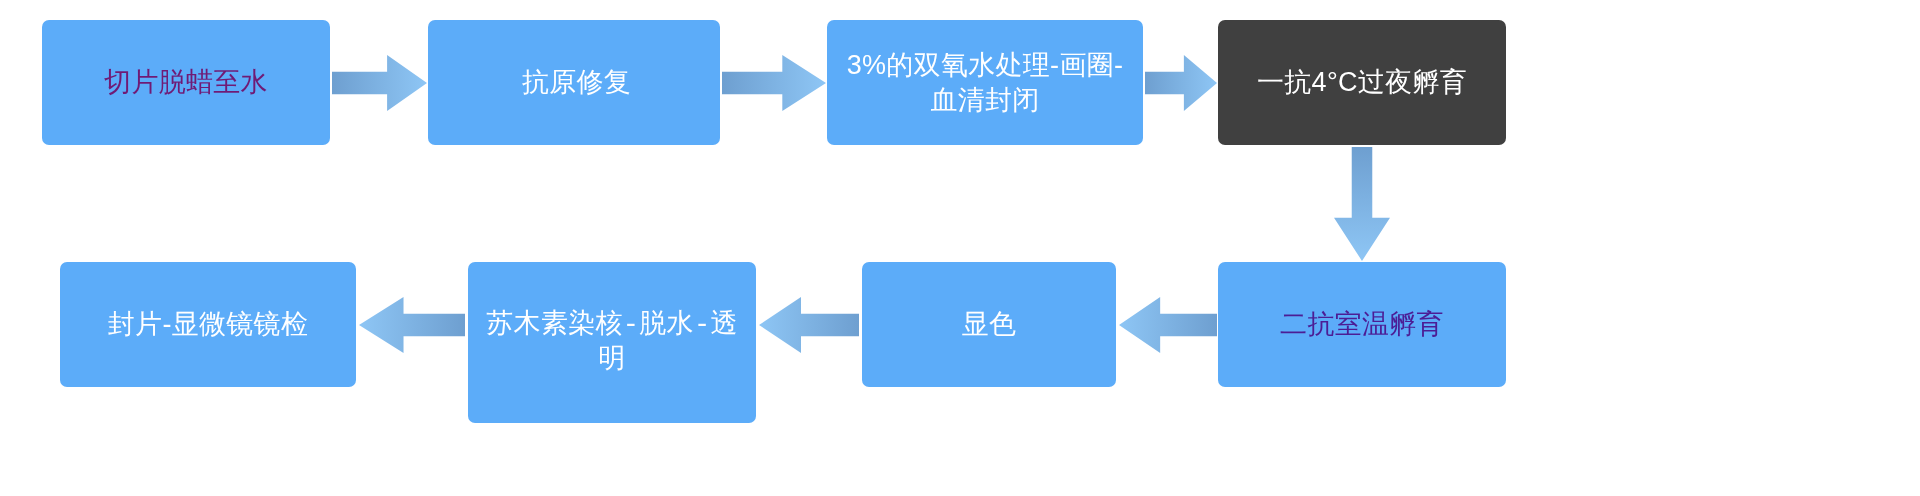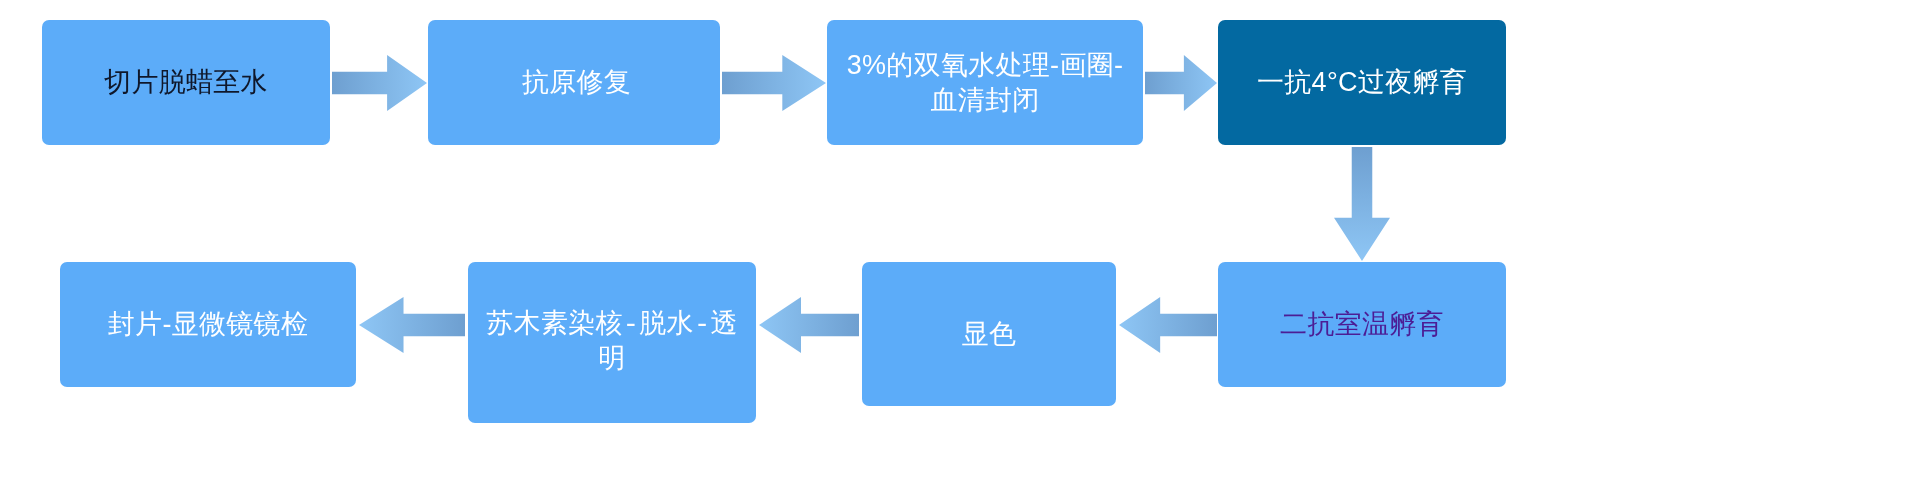--- a/index.html
+++ b/index.html
@@ -55,42 +55,42 @@
         <stop offset="0%" stop-color="#6E9FD0"></stop>
         <stop offset="100%" stop-color="#8EC6F5"></stop>
       </linearGradient>
       <linearGradient id="gradDown" x1="0" y1="0" x2="0" y2="1">
         <stop offset="0%" stop-color="#6E9FD0"></stop>
         <stop offset="100%" stop-color="#8EC6F5"></stop>
       </linearGradient>
     </defs>
   </svg>
 
-  <div class="node" id="node-1" style="left: 42px; top: 20px; width: 288px; height: 125px; background: rgb(92, 172, 249); color: #0f172a;">
+  <div class="node" id="node-1" style="left: 42px; top: 20px; width: 288px; height: 125px; background: rgb(92, 172, 249); color: #701a75;">
     <span>切片脱蜡至水</span>
   </div>
 
   <div class="node" id="node-2" style="left: 428px; top: 20px; width: 292px; height: 125px; background: rgb(92, 172, 249); color: rgb(255, 255, 255); padding-left: 15px;">
     <span>抗原修复</span>
   </div>
 
   <div class="node" id="node-3" style="left: 827px; top: 20px; width: 316px; height: 125px; background: rgb(92, 172, 249); color: rgb(255, 255, 255);">
     <span>3%的双氧水处理-画圈-
 血清封闭</span>
   </div>
 
-  <div class="node" id="node-4" style="left: 1218px; top: 20px; width: 288px; height: 125px; background: #0369a1; color: rgb(255, 255, 255);">
+  <div class="node" id="node-4" style="left: 1218px; top: 20px; width: 288px; height: 125px; background: #404040; color: rgb(255, 255, 255);">
     <span>一抗4°C过夜孵育</span>
   </div>
 
   <div class="node" id="node-5" style="left: 1218px; top: 262px; width: 288px; height: 125px; background: rgb(92, 172, 249); color: #4c1d95;">
     <span>二抗室温孵育</span>
   </div>
 
-  <div class="node" id="node-6" style="left: 862px; top: 262px; width: 254px; height: 144px; background: rgb(92, 172, 249); color: rgb(255, 255, 255);">
+  <div class="node" id="node-6" style="left: 862px; top: 262px; width: 254px; height: 125px; background: rgb(92, 172, 249); color: rgb(255, 255, 255);">
     <span>显色</span>
   </div>
 
   <div class="node" id="node-7" style="left: 468px; top: 262px; width: 288px; height: 161px; background: rgb(92, 172, 249); color: rgb(255, 255, 255); font-family: Liberation Mono, monospace;">
     <span>苏木素染核-脱水-透
 明</span>
   </div>
 
   <div class="node" id="node-8" style="left: 60px; top: 262px; width: 296px; height: 125px; background: rgb(92, 172, 249); color: rgb(255, 255, 255);">
     <span>封片-显微镜镜检</span>

